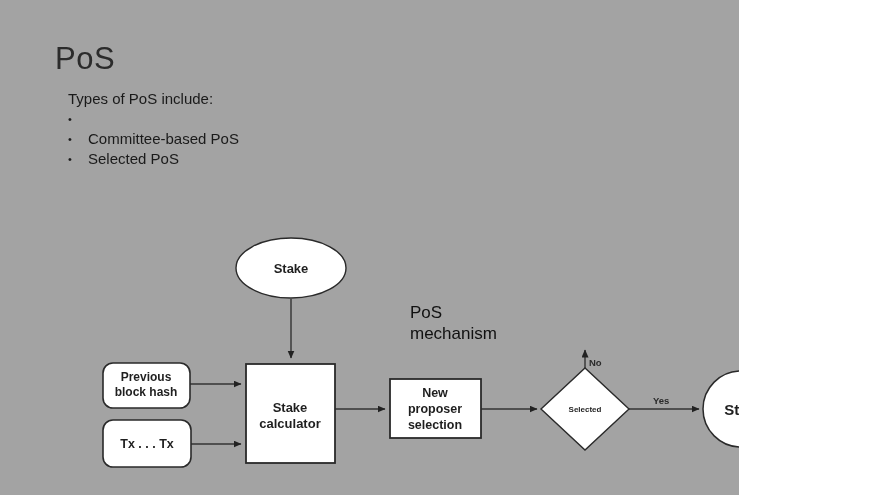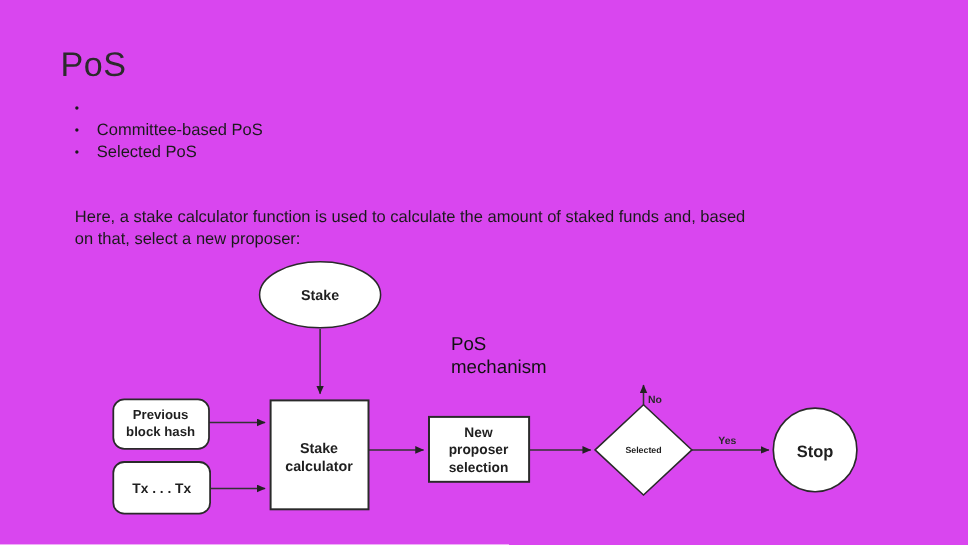--- a/index.html
+++ b/index.html
@@ -2,23 +2,23 @@
 <html><head>
 <meta charset="utf-8">
 <style>
   html, body {
     margin: 0;
     padding: 0;
     background: #ffffff;
   }
   .slide {
     position: relative;
-    width: 880px;
+    width: 739px;
     height: 495px;
-    background: #d946ef;
+    background: #a3a3a3;
     overflow: hidden;
     font-family: "Liberation Sans", sans-serif;
     color: #1c1c1c;
   }
   .slide-title {
     position: absolute;
     left: 55px;
     top: 41px;
     font-size: 31px;
     font-weight: 400;
@@ -92,39 +92,36 @@
   }
 </style>
 </head>
 <body>
 
 <div class="slide">
 
   <h1 class="slide-title">PoS</h1>
 
   <div class="intro-block">
+    <div>Types of PoS include:</div>
     <ul class="bullet-list">
       <li class="bullet-item">
         <span class="bullet-glyph">•</span>
       </li>
       <li class="bullet-item">
         <span class="bullet-glyph">•</span>
         <span>Committee-based PoS</span>
       </li>
       <li class="bullet-item">
         <span class="bullet-glyph">•</span>
         <span>Selected PoS</span>
       </li>
     </ul>
   </div>
 
-  <div class="paragraph-block">
-    <div>Here, a stake calculator function is used to calculate the amount of staked funds and, based</div>
-    <div>on that, select a new proposer:</div>
-  </div>
 
   <svg class="diagram-svg" viewBox="0 0 880 495">
     <defs>
       <marker id="ah" markerWidth="9" markerHeight="8" refX="7.5" refY="3.5" orient="auto" markerUnits="userSpaceOnUse">
         <path d="M0,0 L8,3.5 L0,7 Z" fill="#222222"></path>
       </marker>
     </defs>
 
     <text class="caption-text" x="410" y="318">PoS</text>
     <text class="caption-text" x="410" y="339">mechanism</text>

